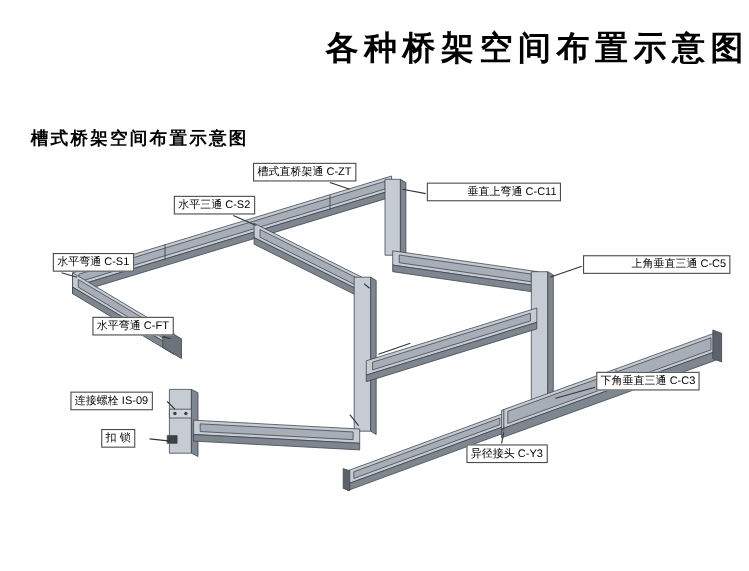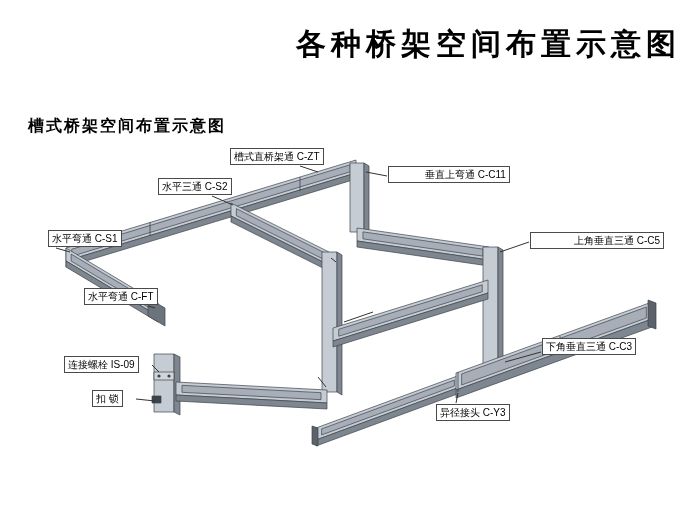--- a/index.html
+++ b/index.html
@@ -94,15 +94,15 @@
 
   <div class="label" style="left:230px;top:148px;">槽式直桥架通 C-ZT</div>
   <div class="label" style="left:158px;top:178px;">水平三通 C-S2</div>
   <div class="label" style="left:388px;top:166px;padding-left:36px;">垂直上弯通 C-C11</div>
   <div class="label" style="left:12px;top:230px;margin-left:36px;">水平弯通 C-S1</div>
   <div class="label" style="left:530px;top:232px;padding-left:43px;">上角垂直三通 C-C5</div>
   <div class="label" style="left:84px;top:288px;">水平弯通 C-FT</div>
   <div class="label" style="left:64px;top:356px;">连接螺栓 IS-09</div>
   <div class="label" style="left:542px;top:338px;">下角垂直三通 C-C3</div>
   <div class="label" style="left:92px;top:390px;">扣 锁</div>
-  <div class="label" style="left:436px;top:404px;">异径接头 C-Y3</div>
+  <div class="label" style="left:424px;top:404px;">异径接头 C-Y3</div>
 
 </div>
 
 </body></html>

